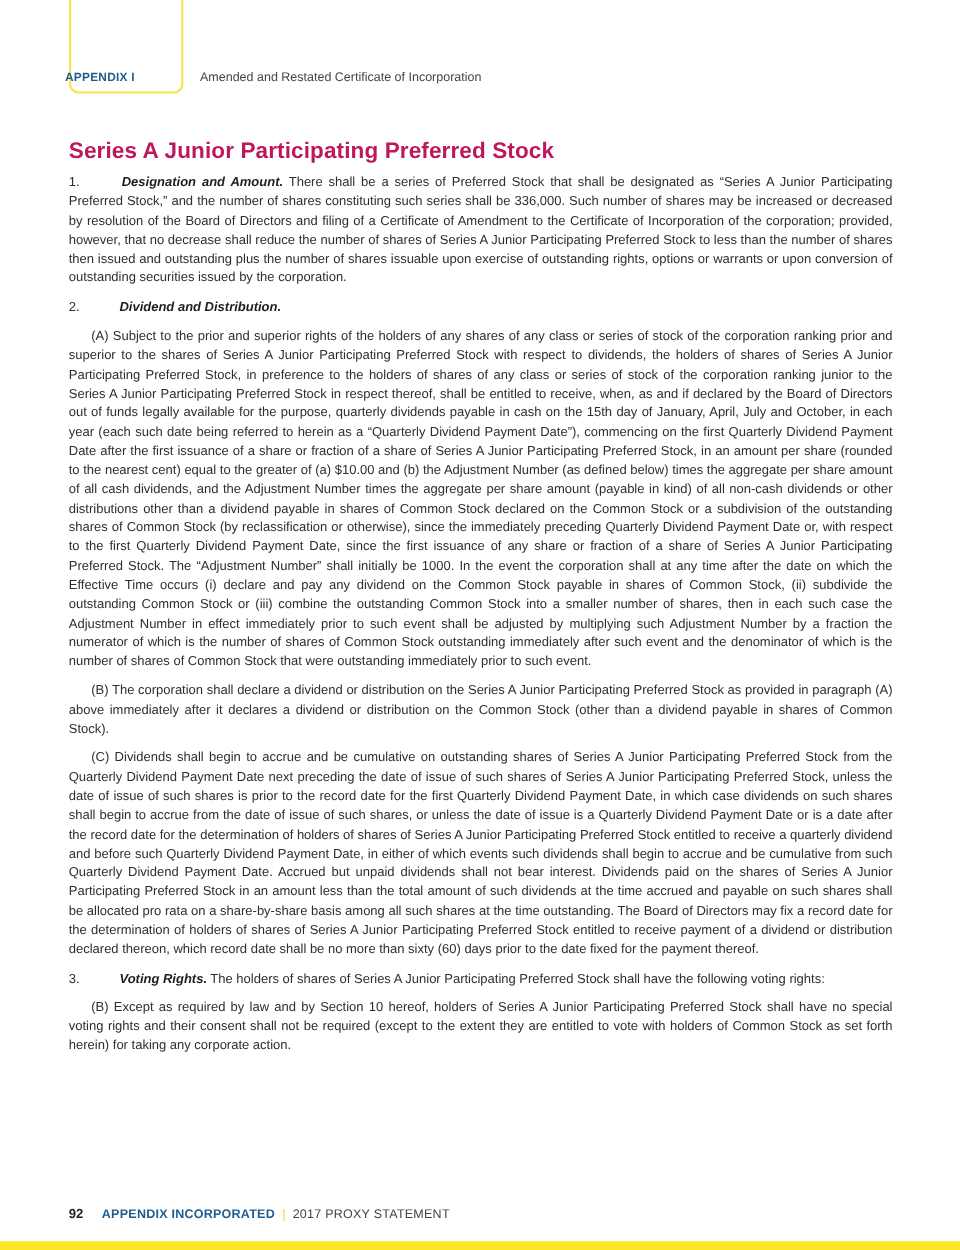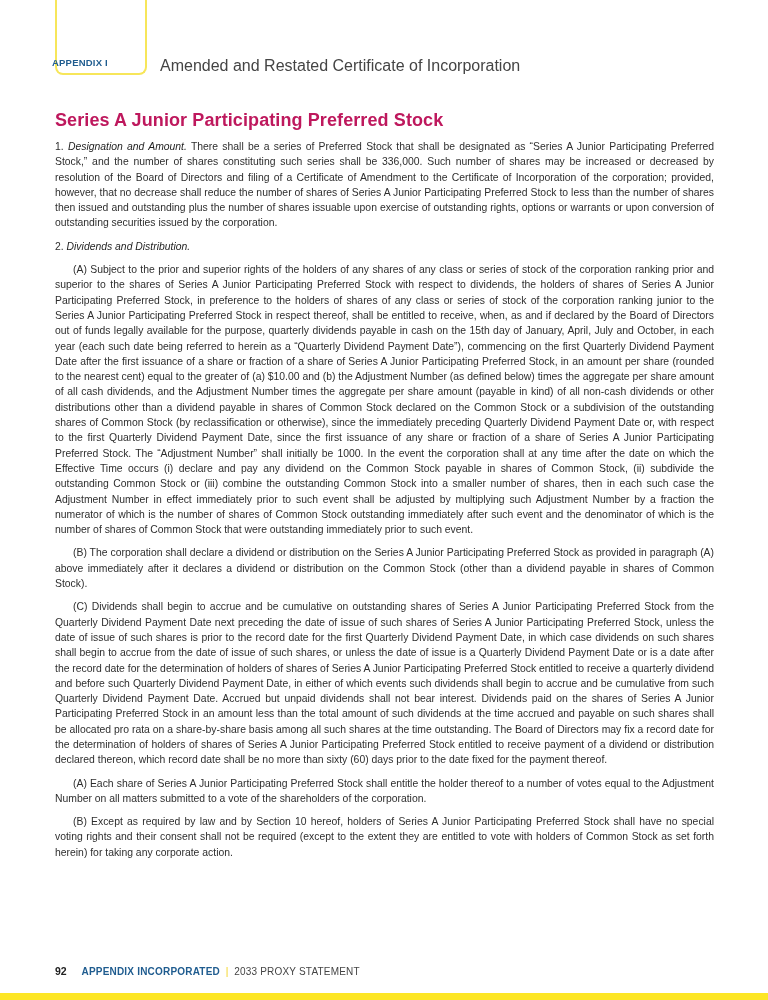--- a/index.html
+++ b/index.html
@@ -13,33 +13,33 @@
     position: absolute; left: 55px; top: -4px; width: 92px; height: 79px;
     border: 2px solid #f7e65a; border-top: none; border-radius: 0 0 8px 8px;
     box-sizing: border-box;
   }
   .tab-label {
     position: absolute; left: 52px; top: 57px;
     font-size: 9.5px; font-weight: bold; color: #1f5c8f; letter-spacing: 0.2px;
   }
   .header-title {
     position: absolute; left: 160px; top: 57px;
-    font-size: 16px; color: #444;
+    font-size: 10px; color: #444;
   }
   .main-title {
     position: absolute; left: 55px; top: 110px;
     font-size: 18px; font-weight: bold; color: #be185d; letter-spacing: 0.1px;
   }
   .content {
     position: absolute; left: 55px; top: 139px; width: 659px;
     font-size: 10.4px; line-height: 15.3px; text-align: justify; color: #2e2e2e;
   }
   .content p { margin: 0 0 8px 0; }
   .content p.indent { text-indent: 18px; }
-  .content .sec { font-weight: normal; font-style: italic; color: #1e1e1e; }
+  .content .sec { font-weight: bold; font-style: italic; color: #1e1e1e; margin-left: 29px; }
   .footer {
     position: absolute; left: 55px; top: 965px; font-size: 10px;
   }
   .page-num { font-weight: bold; color: #222; margin-right: 12px; font-size: 10.5px; text-align: right; }
   .company { color: #1f5c8f; font-weight: bold; letter-spacing: 0.2px; }
   .sep { color: #f2d21e; margin: 0 3px; }
   .doc-name { color: #444; letter-spacing: 0.2px; }
   .bottom-band {
     position: absolute; left: 0; top: 993px; width: 768px; height: 7px; background: #fde625;
   }
@@ -54,29 +54,33 @@
 <h1 class="main-title" style="margin:0;">Series A Junior Participating Preferred Stock</h1>
 
 <div class="content">
   <p>
     <span>1.</span>
     <span class="sec">Designation and Amount.</span>
     <span>There shall be a series of Preferred Stock that shall be designated as “Series A Junior Participating Preferred Stock,” and the number of shares constituting such series shall be 336,000. Such number of shares may be increased or decreased by resolution of the Board of Directors and filing of a Certificate of Amendment to the Certificate of Incorporation of the corporation; provided, however, that no decrease shall reduce the number of shares of Series A Junior Participating Preferred Stock to less than the number of shares then issued and outstanding plus the number of shares issuable upon exercise of outstanding rights, options or warrants or upon conversion of outstanding securities issued by the corporation.</span>
   </p>
   <p>
     <span>2.</span>
-    <span class="sec">Dividends and Distribution.</span>
+    <span class="sec">Dividend and Distribution.</span>
   </p>
   <p class="indent">(A)  Subject to the prior and superior rights of the holders of any shares of any class or series of stock of the corporation ranking prior and superior to the shares of Series A Junior Participating Preferred Stock with respect to dividends, the holders of shares of Series A Junior Participating Preferred Stock, in preference to the holders of shares of any class or series of stock of the corporation ranking junior to the Series A Junior Participating Preferred Stock in respect thereof, shall be entitled to receive, when, as and if declared by the Board of Directors out of funds legally available for the purpose, quarterly dividends payable in cash on the 15th day of January, April, July and October, in each year (each such date being referred to herein as a “Quarterly Dividend Payment Date”), commencing on the first Quarterly Dividend Payment Date after the first issuance of a share or fraction of a share of Series A Junior Participating Preferred Stock, in an amount per share (rounded to the nearest cent) equal to the greater of (a) $10.00 and (b) the Adjustment Number (as defined below) times the aggregate per share amount of all cash dividends, and the Adjustment Number times the aggregate per share amount (payable in kind) of all non-cash dividends or other distributions other than a dividend payable in shares of Common Stock declared on the Common Stock or a subdivision of the outstanding shares of Common Stock (by reclassification or otherwise), since the immediately preceding Quarterly Dividend Payment Date or, with respect to the first Quarterly Dividend Payment Date, since the first issuance of any share or fraction of a share of Series A Junior Participating Preferred Stock. The “Adjustment Number” shall initially be 1000. In the event the corporation shall at any time after the date on which the Effective Time occurs (i) declare and pay any dividend on the Common Stock payable in shares of Common Stock, (ii) subdivide the outstanding Common Stock or (iii) combine the outstanding Common Stock into a smaller number of shares, then in each such case the Adjustment Number in effect immediately prior to such event shall be adjusted by multiplying such Adjustment Number by a fraction the numerator of which is the number of shares of Common Stock outstanding immediately after such event and the denominator of which is the number of shares of Common Stock that were outstanding immediately prior to such event.</p>
   <p class="indent">(B)  The corporation shall declare a dividend or distribution on the Series A Junior Participating Preferred Stock as provided in paragraph (A) above immediately after it declares a dividend or distribution on the Common Stock (other than a dividend payable in shares of Common Stock).</p>
   <p class="indent">(C)  Dividends shall begin to accrue and be cumulative on outstanding shares of Series A Junior Participating Preferred Stock from the Quarterly Dividend Payment Date next preceding the date of issue of such shares of Series A Junior Participating Preferred Stock, unless the date of issue of such shares is prior to the record date for the first Quarterly Dividend Payment Date, in which case dividends on such shares shall begin to accrue from the date of issue of such shares, or unless the date of issue is a Quarterly Dividend Payment Date or is a date after the record date for the determination of holders of shares of Series A Junior Participating Preferred Stock entitled to receive a quarterly dividend and before such Quarterly Dividend Payment Date, in either of which events such dividends shall begin to accrue and be cumulative from such Quarterly Dividend Payment Date. Accrued but unpaid dividends shall not bear interest. Dividends paid on the shares of Series A Junior Participating Preferred Stock in an amount less than the total amount of such dividends at the time accrued and payable on such shares shall be allocated pro rata on a share-by-share basis among all such shares at the time outstanding. The Board of Directors may fix a record date for the determination of holders of shares of Series A Junior Participating Preferred Stock entitled to receive payment of a dividend or distribution declared thereon, which record date shall be no more than sixty (60) days prior to the date fixed for the payment thereof.</p>
-  <p class="indent">(A)  Each share of Series A Junior Participating Preferred Stock shall entitle the holder thereof to a number of votes equal to the Adjustment Number on all matters submitted to a vote of the shareholders of the corporation.</p>
+  <p>
+    <span>3.</span>
+    <span class="sec">Voting Rights.</span>
+    <span>The holders of shares of Series A Junior Participating Preferred Stock shall have the following voting rights:</span>
+  </p>
   <p class="indent">(B)  Except as required by law and by Section 10 hereof, holders of Series A Junior Participating Preferred Stock shall have no special voting rights and their consent shall not be required (except to the extent they are entitled to vote with holders of Common Stock as set forth herein) for taking any corporate action.</p>
 </div>
 
 <div class="footer">
   <span class="page-num">92</span>
   <span class="company">APPENDIX INCORPORATED</span>
   <span class="sep">|</span>
-  <span class="doc-name">2033 PROXY STATEMENT</span>
+  <span class="doc-name">2017 PROXY STATEMENT</span>
 </div>
 
 <div class="bottom-band"></div>
 
 </body></html>

